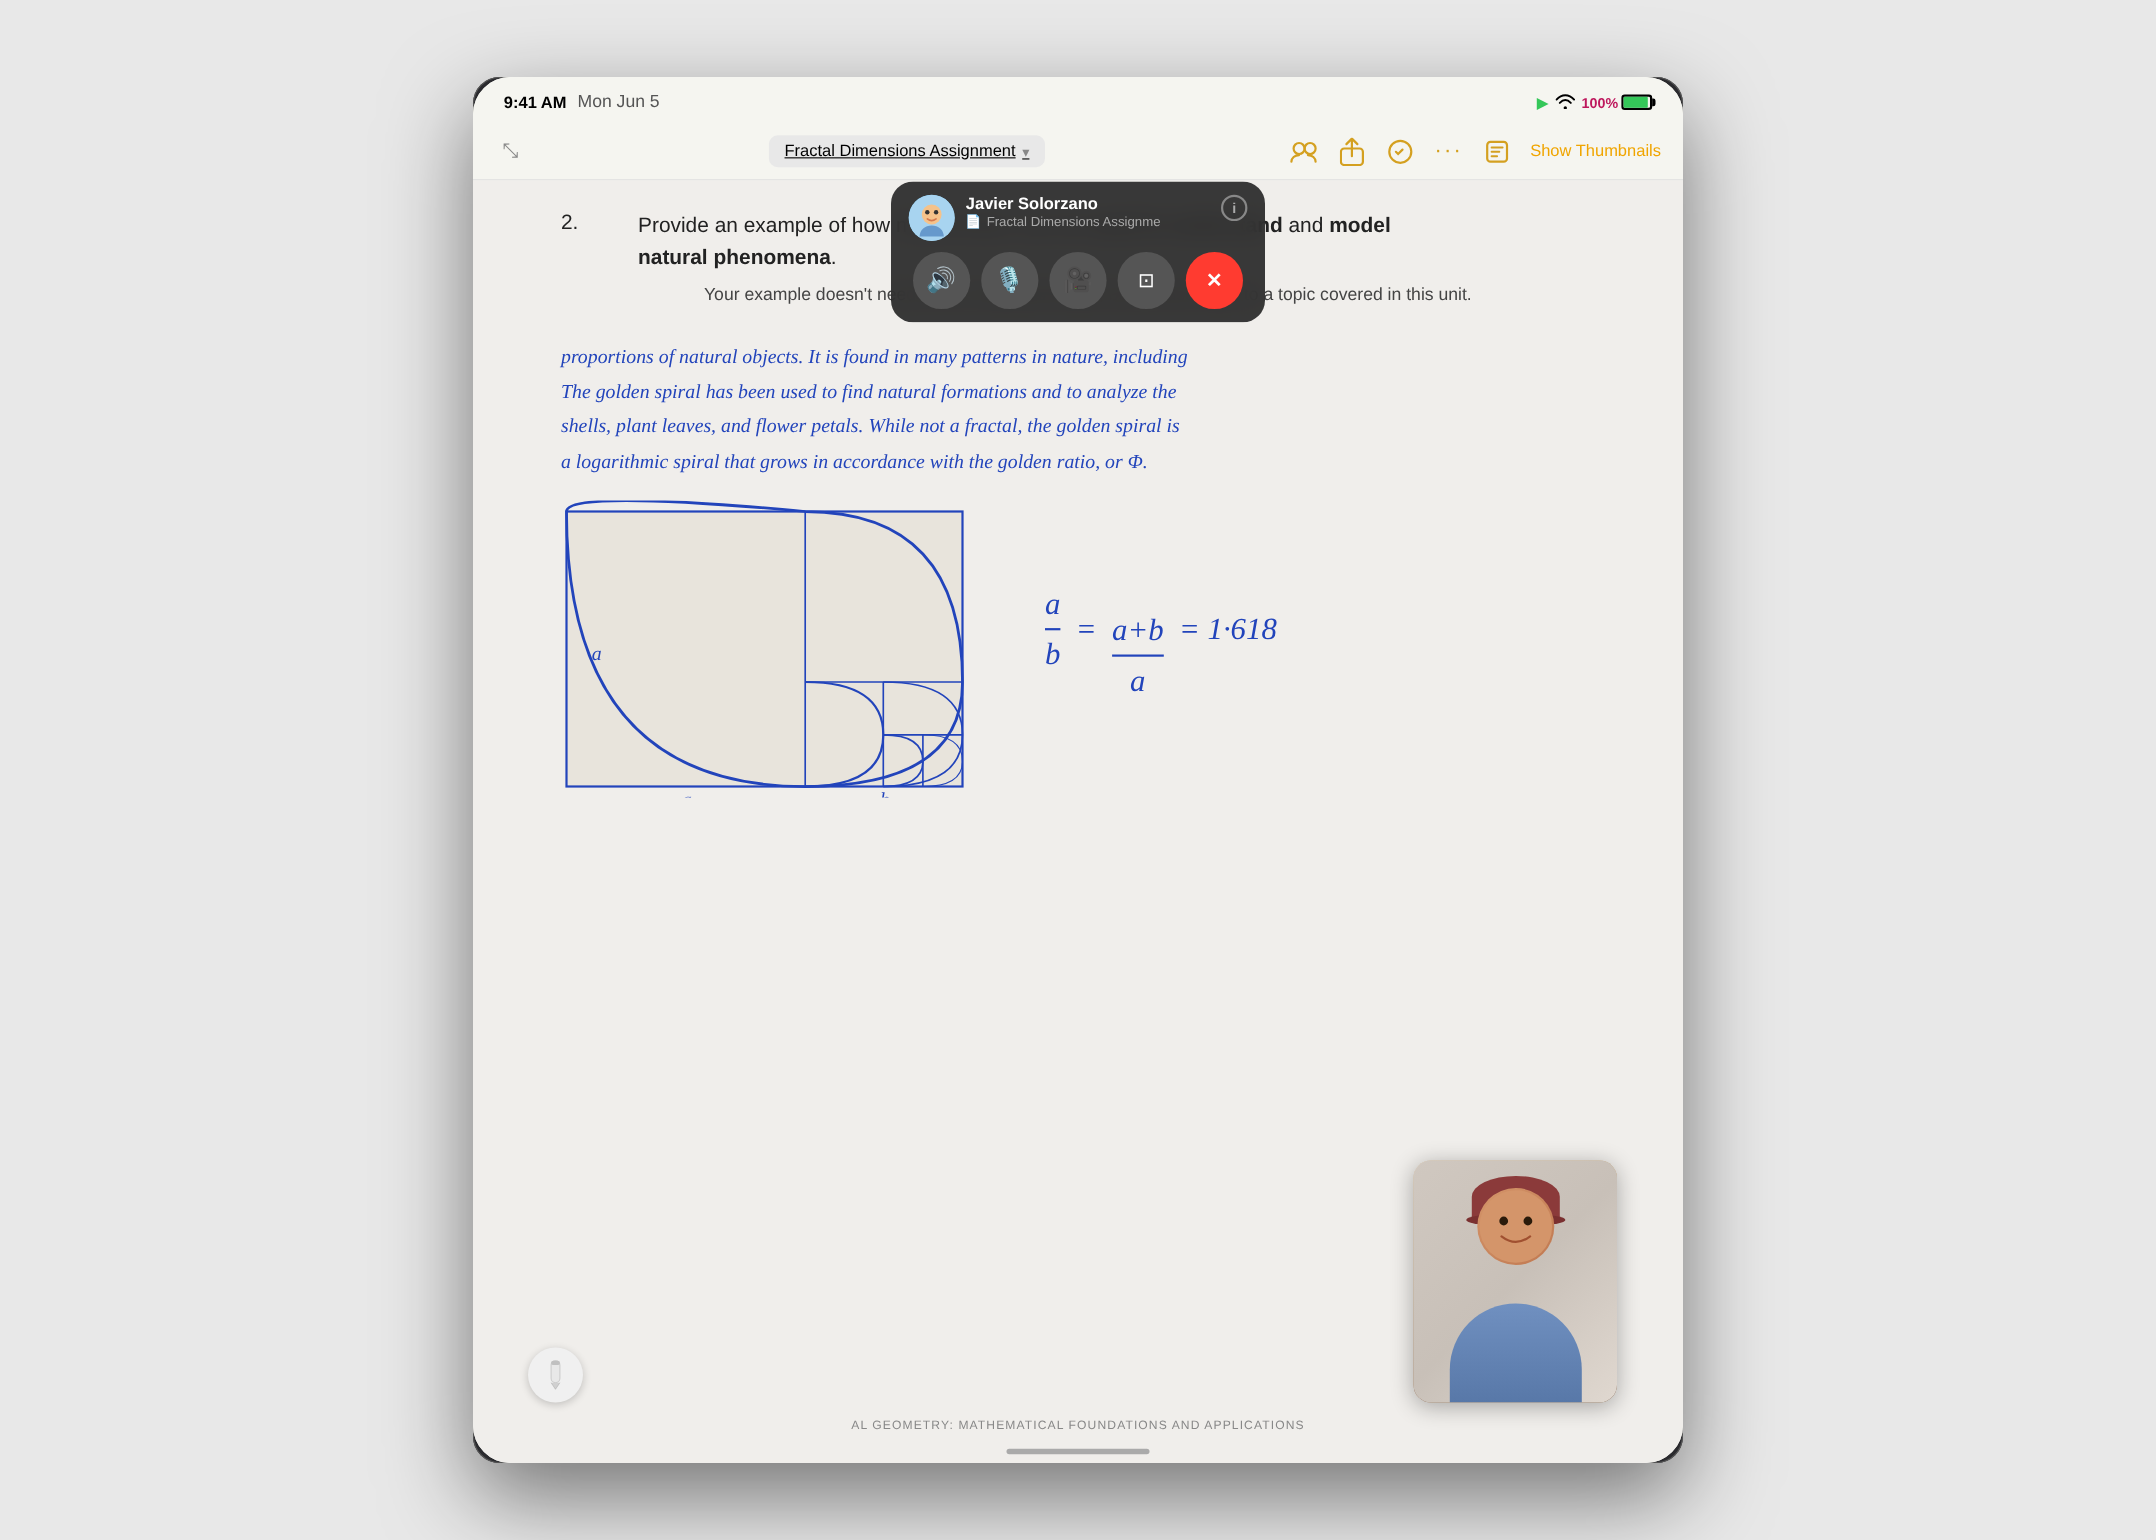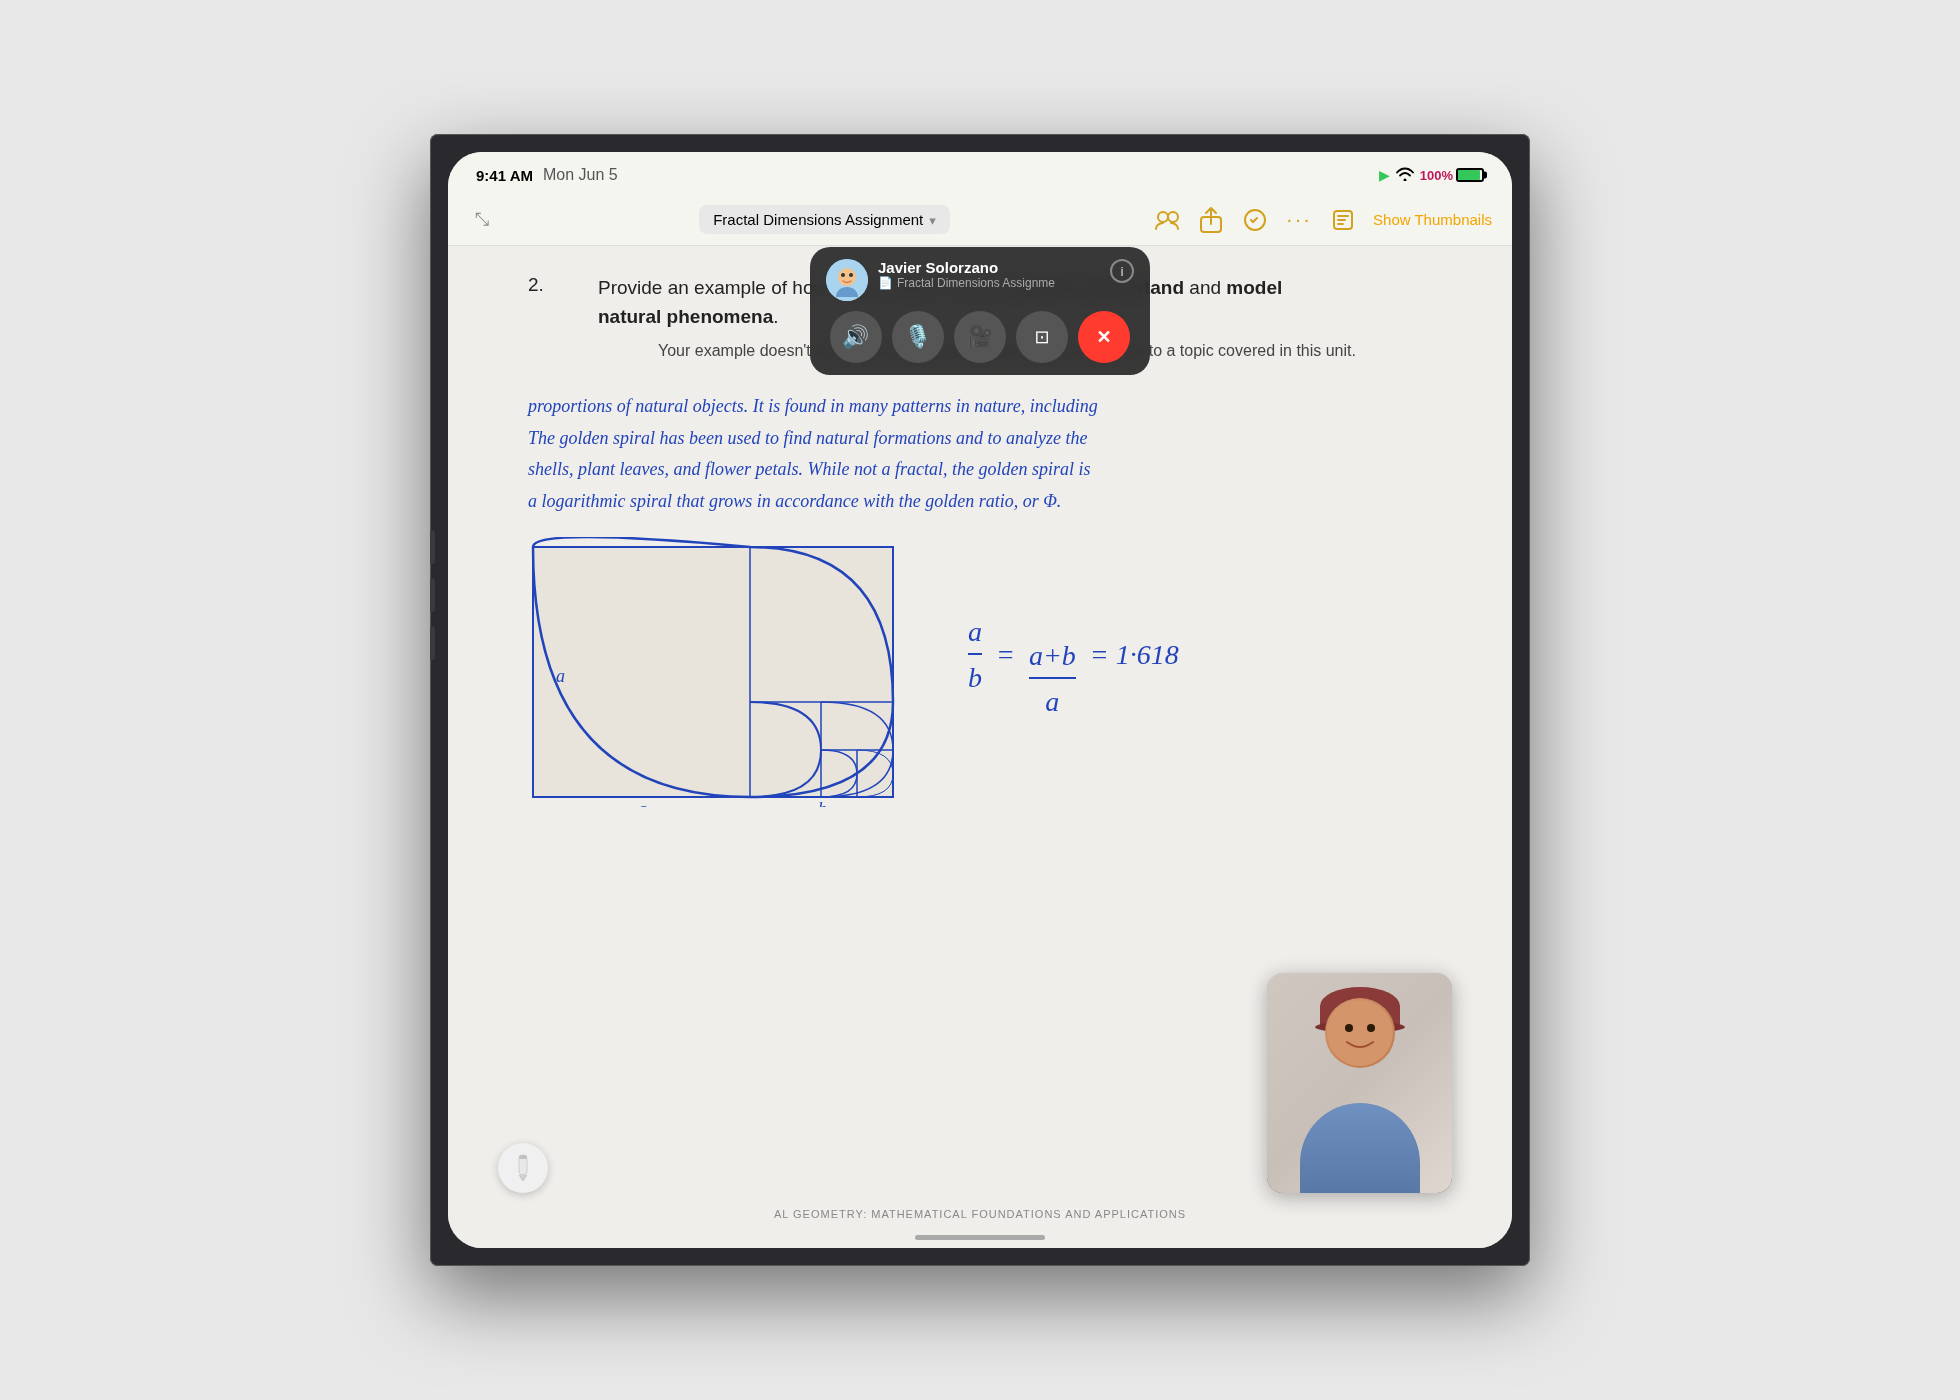--- a/index.html
+++ b/index.html
@@ -7,24 +7,23 @@
       background: #e8e8e8;
       display: flex;
       justify-content: center;
       align-items: center;
       min-height: 100vh;
       font-family: -apple-system, BlinkMacSystemFont, 'Helvetica Neue', Arial, sans-serif;
     }
 
     .ipad-outer {
       width: 1100px;
-      height: 1132px;
+      height: 1260px;
       background: #2a2a2e;
-      border-radius: 8px;
-      padding: 18px;
+      border-radius: 24px;
       box-shadow: 0 30px 80px rgba(0,0,0,0.5), inset 0 0 0 1px #555;
       position: relative;
     }
 
     .ipad-screen {
       width: 100%;
       height: 100%;
       background: #f5f5f0;
       border-radius: 34px;
       overflow: hidden;
@@ -110,20 +109,21 @@
     }
     .toolbar-center {
       display: flex;
       align-items: flex-end;
       gap: 6px;
       background: #e8e8e8;
       padding: 6px 14px;
       border-radius: 8px;
       font-size: 15px;
       color: #000;
+      text-decoration: underline;
     }
     .toolbar-right {
       display: flex;
       align-items: center;
       gap: 16px;
     }
     .show-thumbnails-btn {
       color: #f0a500;
       font-size: 15px;
       font-weight: 500;

